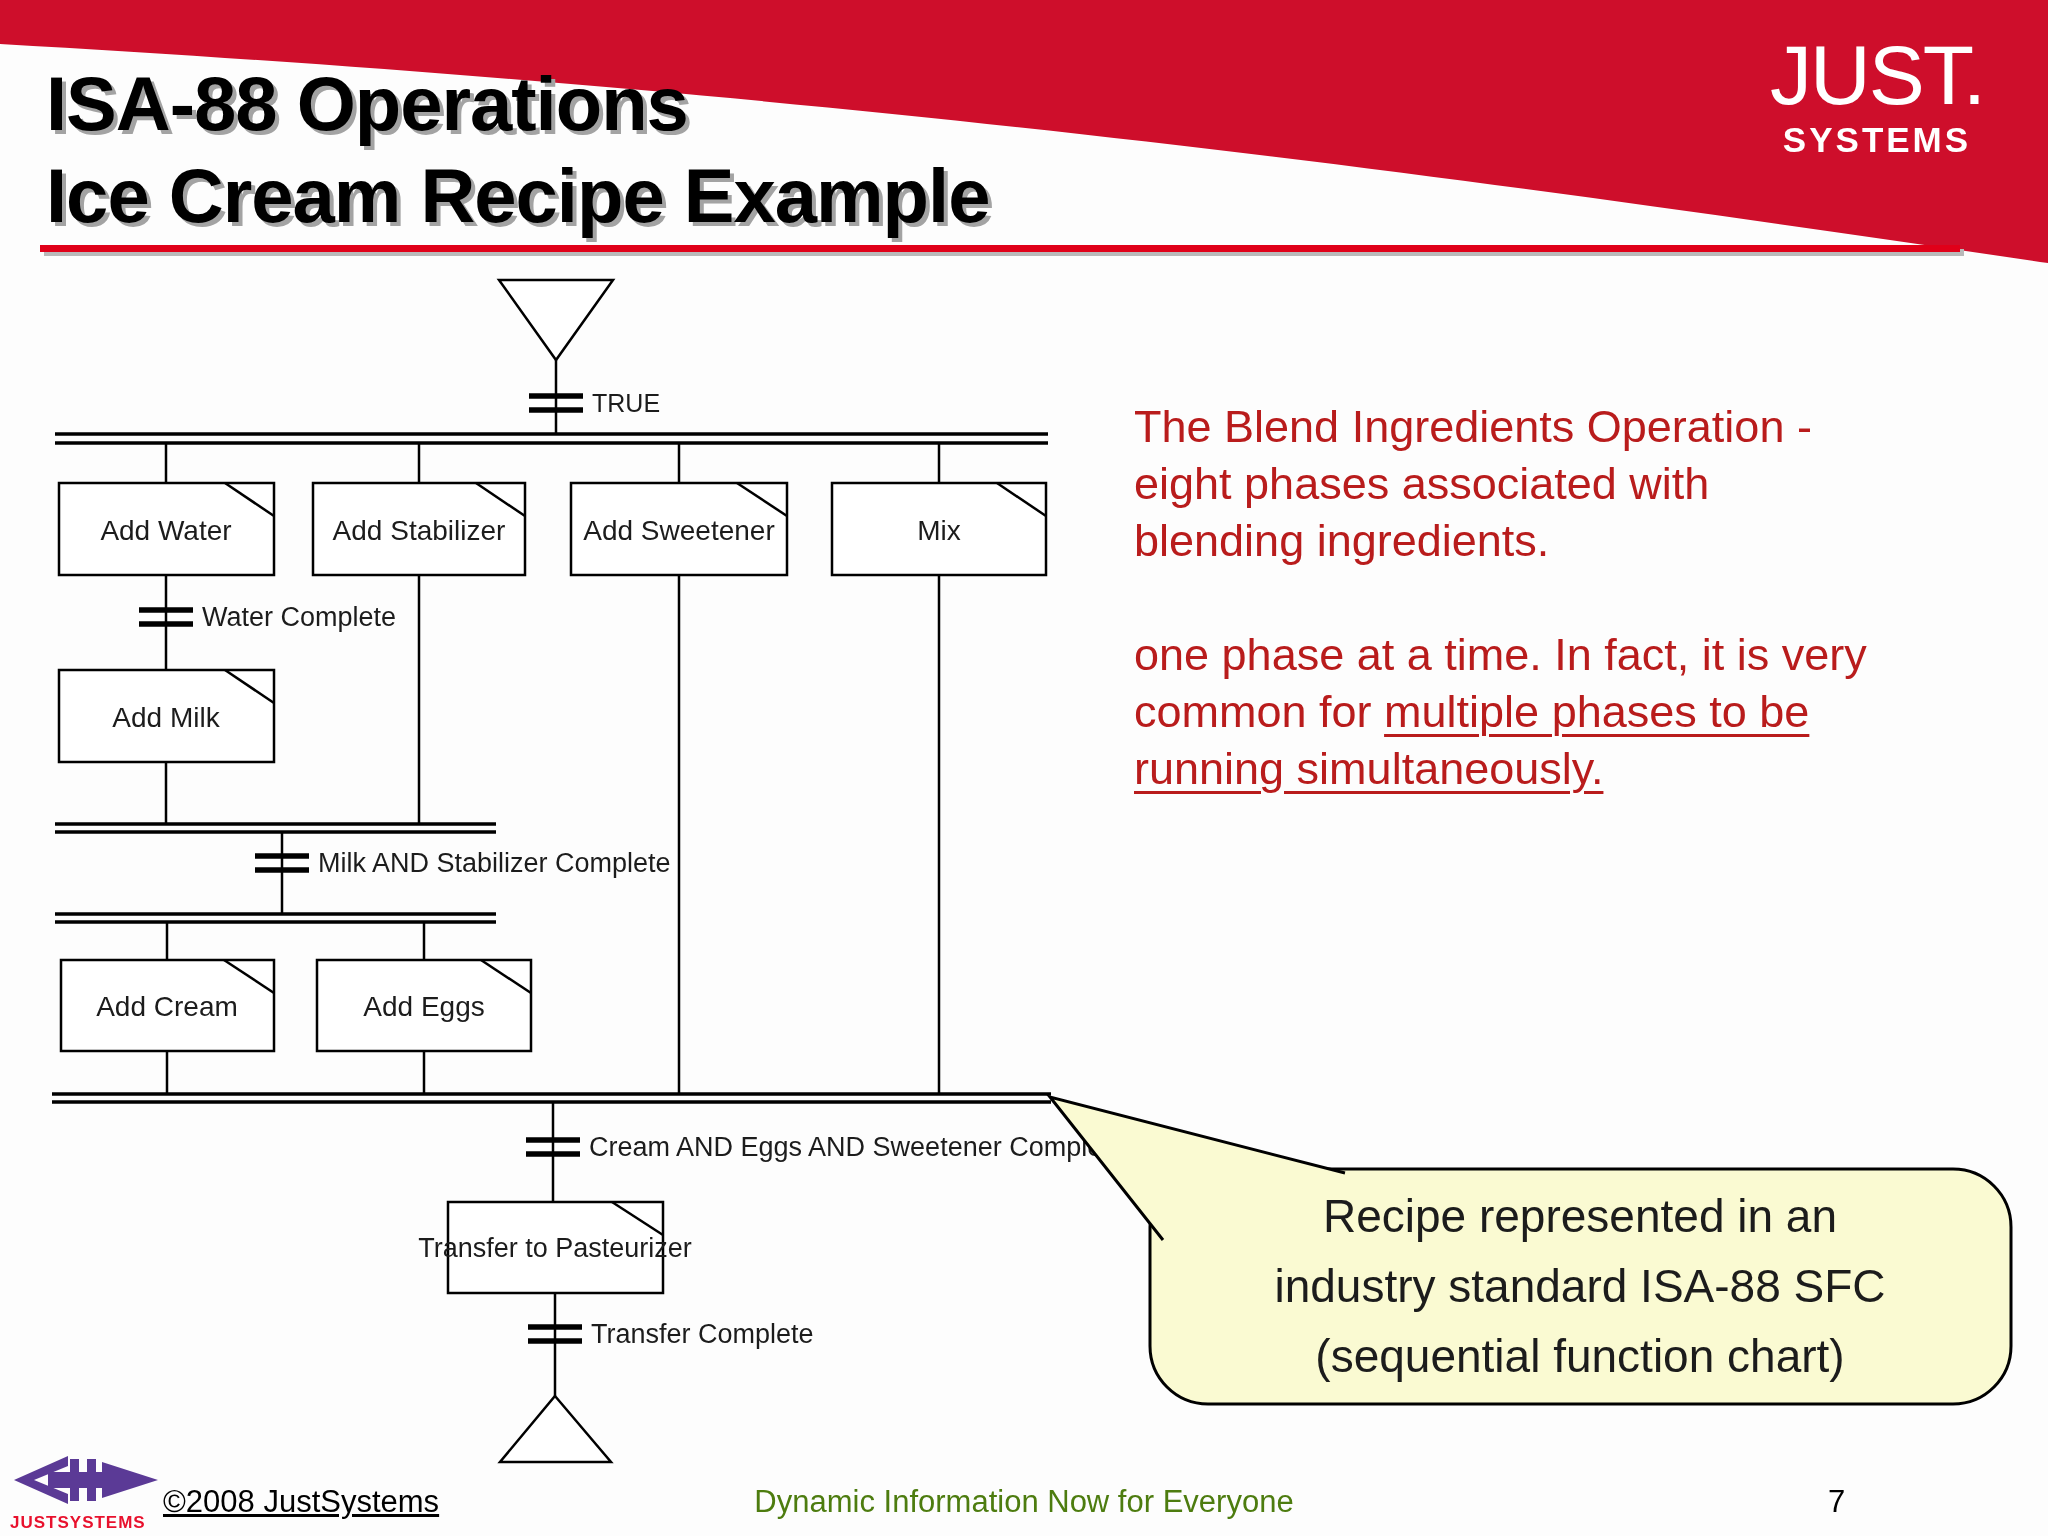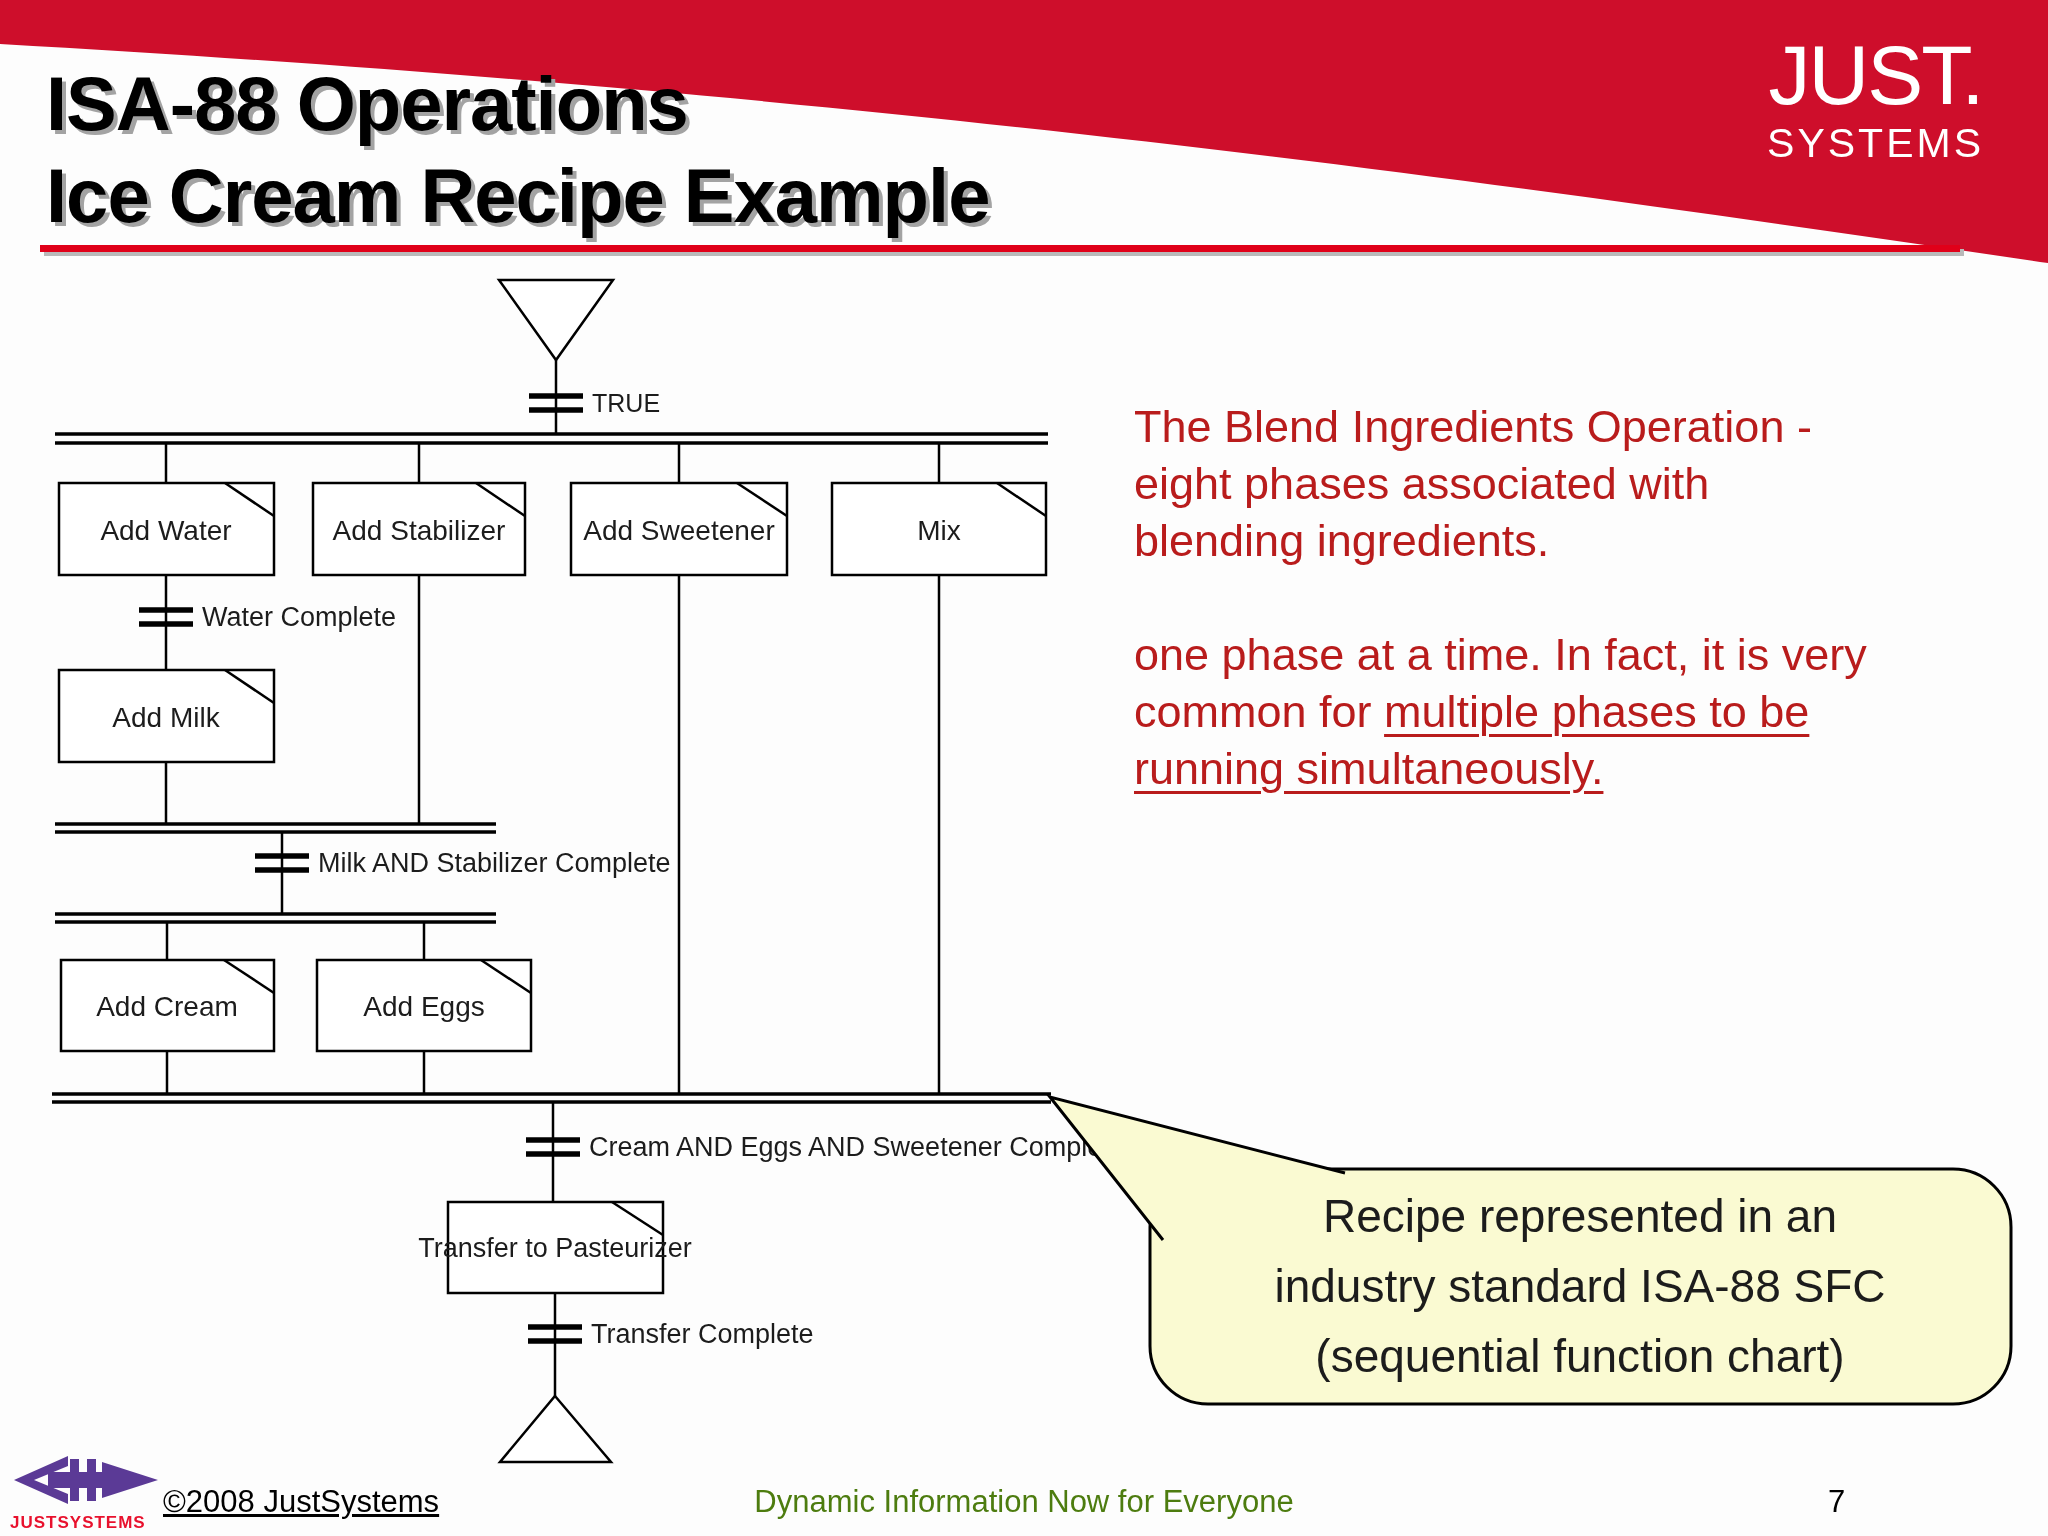--- a/index.html
+++ b/index.html
@@ -4,21 +4,21 @@
 <style>
   html,body { margin:0; padding:0; background:#e9e9e9; }
   .slide {
     position:relative; width:2048px; height:1536px;
     background:#fdfdfd; overflow:hidden;
     font-family:"Liberation Sans", sans-serif;
   }
   .header-svg { position:absolute; top:0; left:0; z-index:1; }
   .brand-logo { position:absolute; top:36px; right:64px; z-index:2; text-align:center; color:#ffffff; }
   .brand-logo .just { font-size:84px; font-weight:400; letter-spacing:-2px; line-height:0.95; }
-  .brand-logo .systems { font-size:41px; font-weight:400; letter-spacing:3px; margin-top:4px; }
+  .brand-logo .systems { font-size:35px; font-weight:700; letter-spacing:3px; margin-top:4px; }
   .page-title {
     position:absolute; left:46px; top:58px; z-index:3; margin:0;
     font-size:76px; font-weight:700; color:#000; line-height:92px;
     letter-spacing:-1px; text-shadow:4px 4px 0 #a3a3a3; white-space:nowrap;
   }
   .title-underline {
     position:absolute; left:40px; top:245px; width:1920px; height:7px;
     background:#e00019; box-shadow:4px 4px 0 #b9b9b9; z-index:2;
   }
   .diagram-svg { position:absolute; top:0; left:0; z-index:4; }

